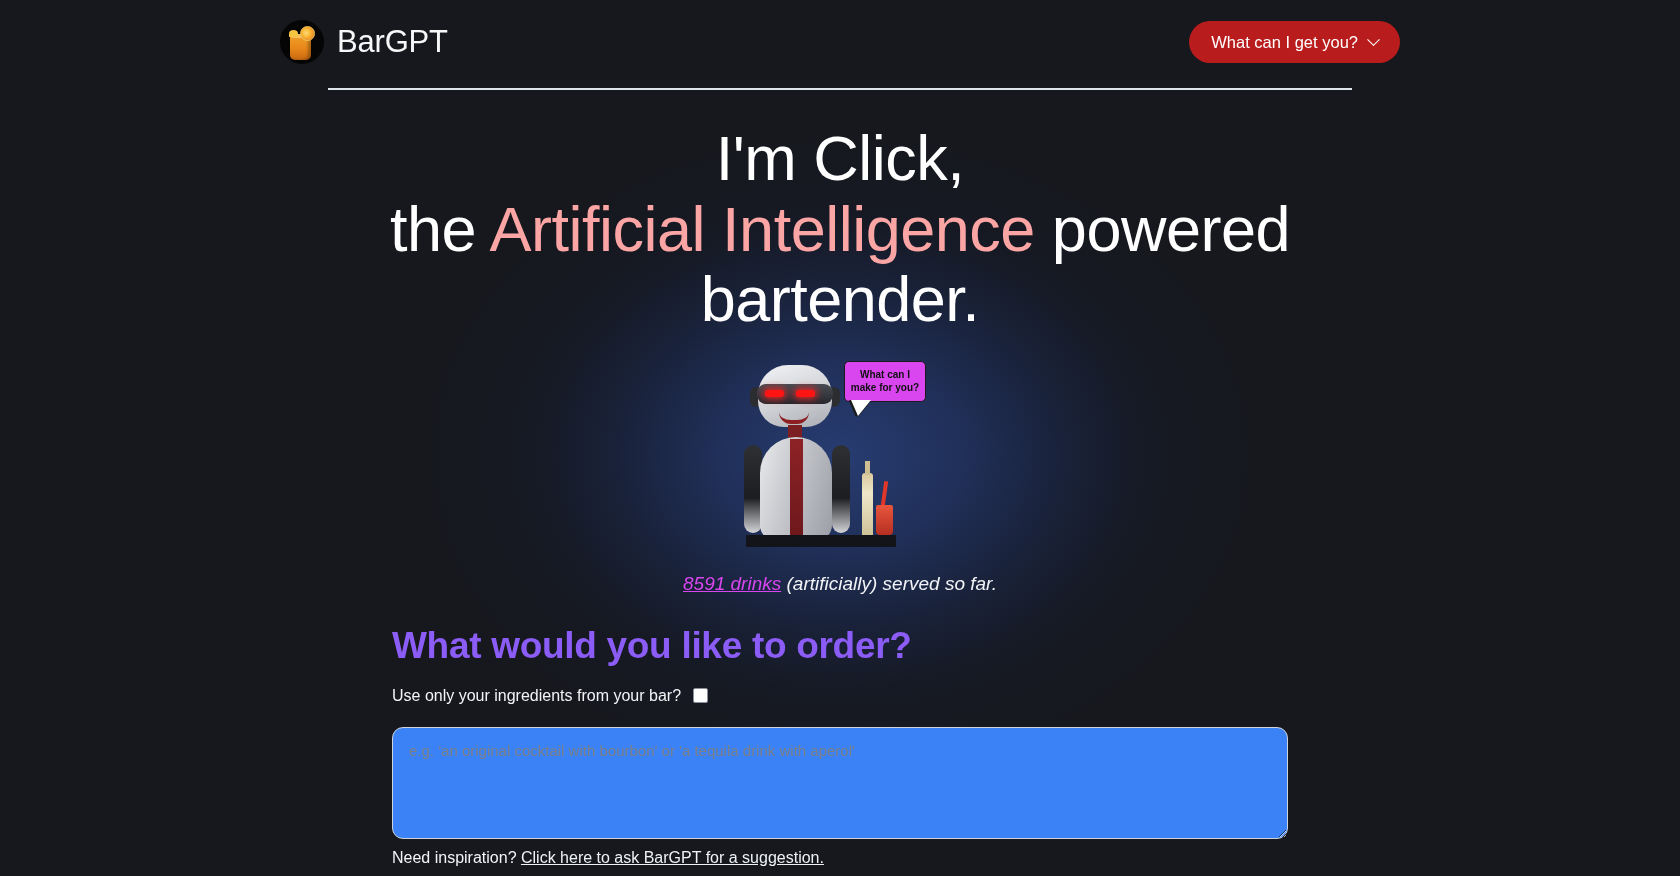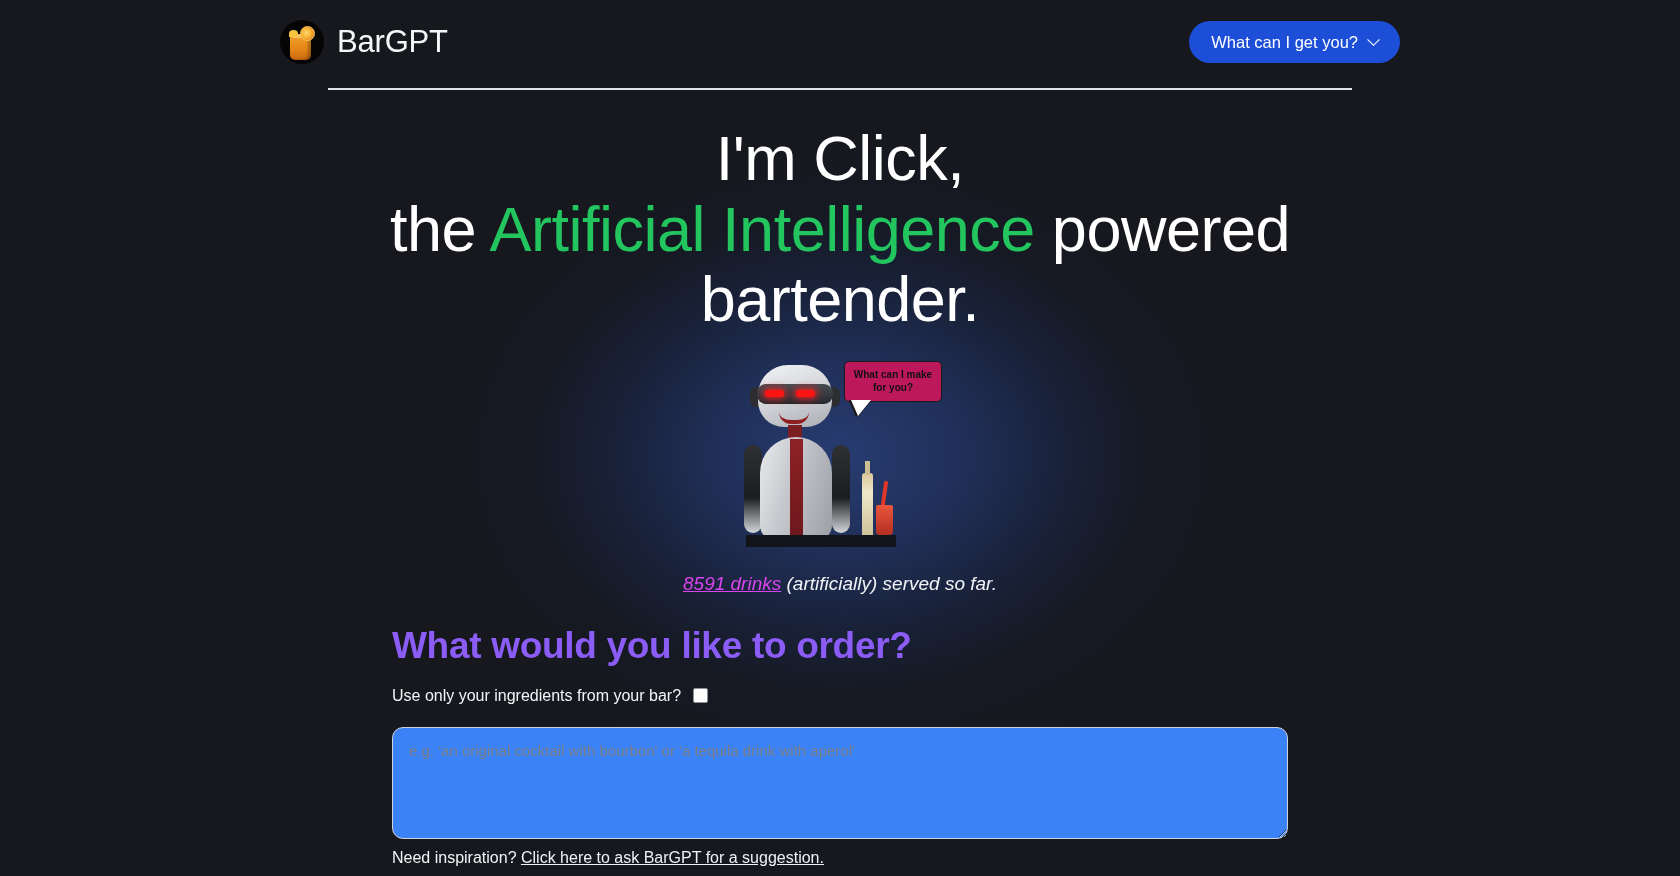--- a/index.html
+++ b/index.html
@@ -97,21 +97,21 @@
   }
 
   #brand-name {
     font-size: 31px;
     font-weight: 400;
     color: #f6f7f9;
     letter-spacing: -0.2px;
   }
 
   #cta-button {
-    background: #1d4ed8;
+    background: #b91c1c;
     color: #ffffff;
     border: none;
     border-radius: 22px;
     padding: 0 22px;
     height: 42px;
     font-size: 16.5px;
     font-family: "Liberation Sans", sans-serif;
     cursor: pointer;
     display: flex;
     align-items: center;
@@ -142,21 +142,21 @@
   }
 
   #headline {
     margin-top: 33px;
     font-size: 63px;
     line-height: 1.12;
     font-weight: 400;
     color: #ffffff;
     letter-spacing: -0.5px;
   }
-  #headline .accent { color: #22c55e; }
+  #headline .accent { color: #fca5a5; }
 
   
   #robot-figure {
     position: relative;
     width: 200px;
     height: 196px;
     margin: 22px auto 0 auto;
   }
   .r-head {
     position:absolute; left:18px; top:8px; width:74px; height:62px;
@@ -226,22 +226,22 @@
     border-radius: 2px 2px 4px 4px;
   }
   .r-straw {
     position:absolute; left:142px; top:124px; width:4px; height:32px;
     background:#e0372a; transform: rotate(8deg);
   }
 
   #speech-bubble {
     position:absolute;
     left: 104px; top: 4px;
-    width: 98px;
-    background: #be185d;
+    width: 82px;
+    background: #d946ef;
     color: #101010;
     border: 1.6px solid #1a1a1a;
     border-radius: 5px;
     padding: 6px 5px;
     font-size: 10px;
     font-weight: bold;
     line-height: 1.35;
     text-align: center;
   }
   #speech-bubble .tail {

